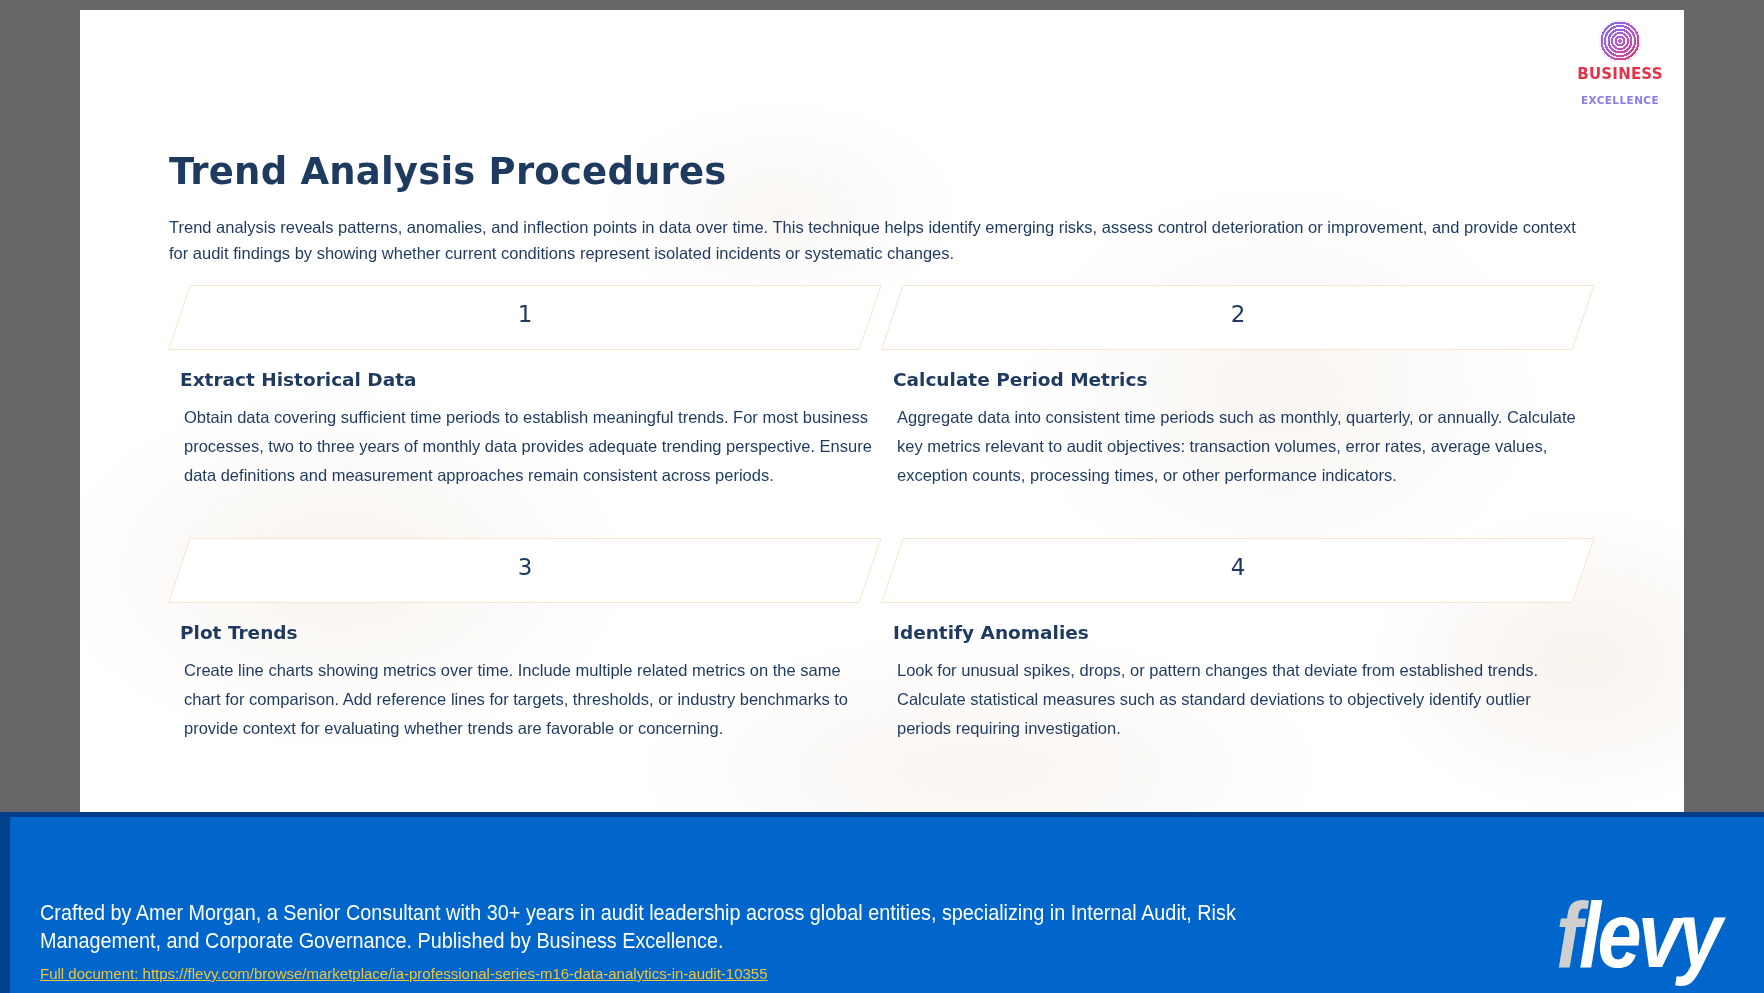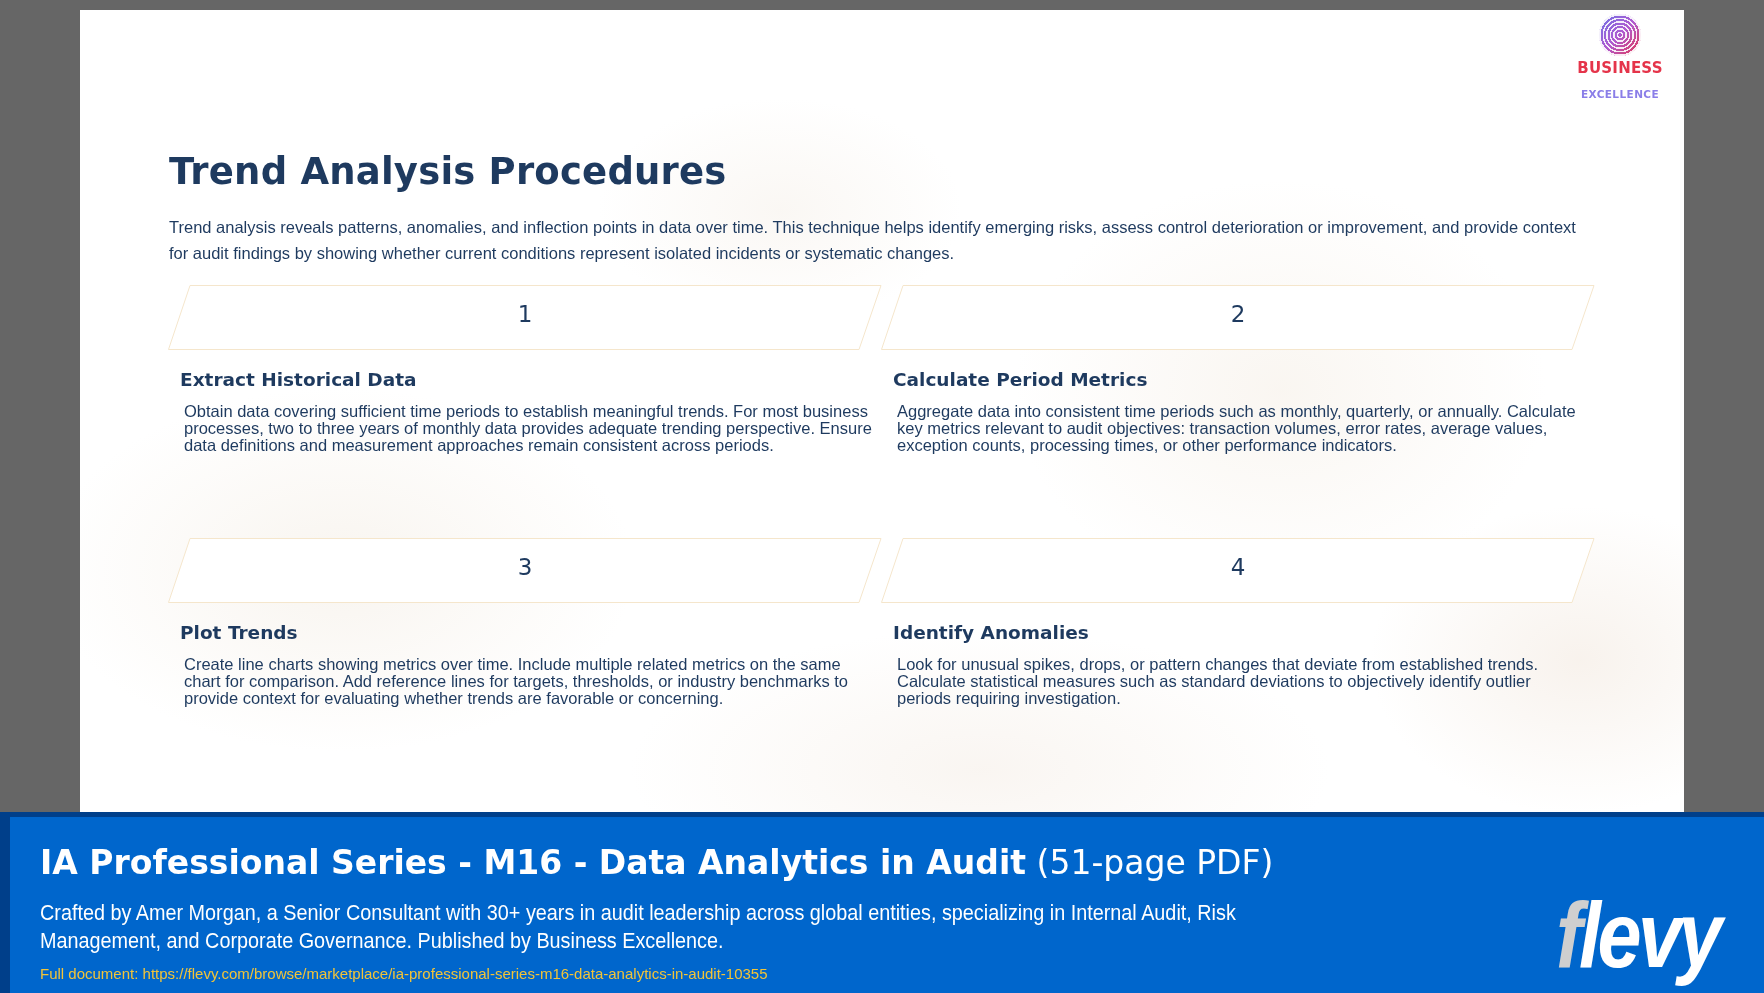--- a/index.html
+++ b/index.html
@@ -15,21 +15,21 @@
     position: absolute; inset: 0;
     background:
       radial-gradient(ellipse 420px 260px at 260px 560px, rgba(243,236,226,0.55), rgba(255,255,255,0) 70%),
       radial-gradient(ellipse 380px 300px at 1200px 380px, rgba(246,240,232,0.6), rgba(255,255,255,0) 70%),
       radial-gradient(ellipse 300px 220px at 1500px 650px, rgba(242,232,222,0.55), rgba(255,255,255,0) 70%),
       radial-gradient(ellipse 260px 160px at 700px 200px, rgba(247,242,236,0.6), rgba(255,255,255,0) 70%),
       radial-gradient(ellipse 500px 200px at 900px 760px, rgba(244,236,228,0.5), rgba(255,255,255,0) 70%);
     pointer-events: none;
   }
 
-  .logo { position: absolute; left: 1490px; top: 4px; width: 100px; text-align: center; }
+  .logo { position: absolute; left: 1490px; top: 10px; width: 100px; text-align: center; }
   .logo-mark {
     width: 42px; height: 42px; margin: 0 auto 4px; border-radius: 50%;
     background:
       repeating-radial-gradient(circle at 50% 50%, rgba(255,255,255,0) 0 2px, rgba(255,255,255,0.9) 2px 3.5px),
       linear-gradient(135deg, #6b73e8 0%, #b05bd0 50%, #e5344a 100%);
   }
   .logo-line1 { font-family: "DejaVu Sans", sans-serif; font-weight: bold; font-size: 15px; color: #e5344a; letter-spacing: 0.2px; line-height: 16px; }
   .logo-line2 { font-family: "DejaVu Sans", sans-serif; font-weight: bold; font-size: 10.5px; color: #8a7ee8; letter-spacing: 0.4px; line-height: 12px; margin-top: 12px; }
 
   .title {
@@ -50,21 +50,21 @@
   .step-num span {
     position: absolute; left: 0; right: 0; top: 16px; text-align: center;
     font-family: "DejaVu Sans", sans-serif; font-size: 23px; color: #1e3a5f;
   }
   .step-title {
     position: absolute; left: 12px; top: 84px;
     font-family: "DejaVu Sans", sans-serif; font-weight: bold; font-size: 18.5px; color: #1e3a5f;
   }
   .step-text {
     position: absolute; left: 16px; top: 118px; width: 690px;
-    font-family: "Liberation Sans", sans-serif; font-size: 16.5px; line-height: 17px; color: #1e3a5f;
+    font-family: "Liberation Sans", sans-serif; font-size: 16.5px; line-height: 29px; color: #1e3a5f;
   }
 
   .footer {
     position: absolute; left: 0; top: 812px; width: 1764px; height: 181px;
     background: #0066cc;
     border-top: 5px solid #003f8a;
   }
   .footer-left-strip { position: absolute; left: 0; top: 0; width: 10px; height: 176px; background: #003f8a; }
   .footer-title {
     position: absolute; left: 40px; top: 26px;
@@ -72,21 +72,21 @@
   }
   .footer-title b { font-weight: bold; }
   .footer-title .light { font-weight: normal; }
   .footer-desc {
     position: absolute; left: 40px; top: 82px; width: 1240px;
     font-family: "Liberation Sans", sans-serif; font-size: 22px; line-height: 28px; color: #ffffff;
     transform: scaleX(0.9); transform-origin: left top; width: 1380px;
   }
   .footer-link {
     position: absolute; left: 40px; top: 148px;
-    font-family: "Liberation Sans", sans-serif; font-size: 15px; color: #f2c438;
+    font-family: "Liberation Sans", sans-serif; font-size: 15px; color: #f2c438; text-decoration: underline;
   }
   .flevy {
     position: absolute; left: 1556px; top: 72px;
     font-family: "Liberation Sans", sans-serif; font-weight: bold; font-style: italic;
     font-size: 92px; line-height: 92px; color: #ffffff; letter-spacing: -4px;
     transform: scaleX(0.86); transform-origin: left top;
   }
   .flevy .f { color: #cfcfcf; }
 </style>
 </head>
@@ -144,20 +144,16 @@
       </svg>
       <span>4</span>
     </div>
     <div class="step-title">Identify Anomalies</div>
     <div class="step-text">Look for unusual spikes, drops, or pattern changes that deviate from established trends. Calculate statistical measures such as standard deviations to objectively identify outlier periods requiring investigation.</div>
   </div>
 </div>
 
 <div class="footer">
   <div class="footer-left-strip"></div>
-  <div class="footer-title">
-    <b>IA Professional Series - M16 - Data Analytics in Audit</b>
-    <span class="light">(51-page PDF)</span>
-  </div>
   <div class="footer-desc">Crafted by Amer Morgan, a Senior Consultant with 30+ years in audit leadership across global entities, specializing in Internal Audit, Risk Management, and Corporate Governance. Published by Business Excellence.</div>
   <a class="footer-link">Full document: https://flevy.com/browse/marketplace/ia-professional-series-m16-data-analytics-in-audit-10355</a>
   <div class="flevy"><span class="f">f</span><span>levy</span></div>
 </div>
 
 </body></html>

